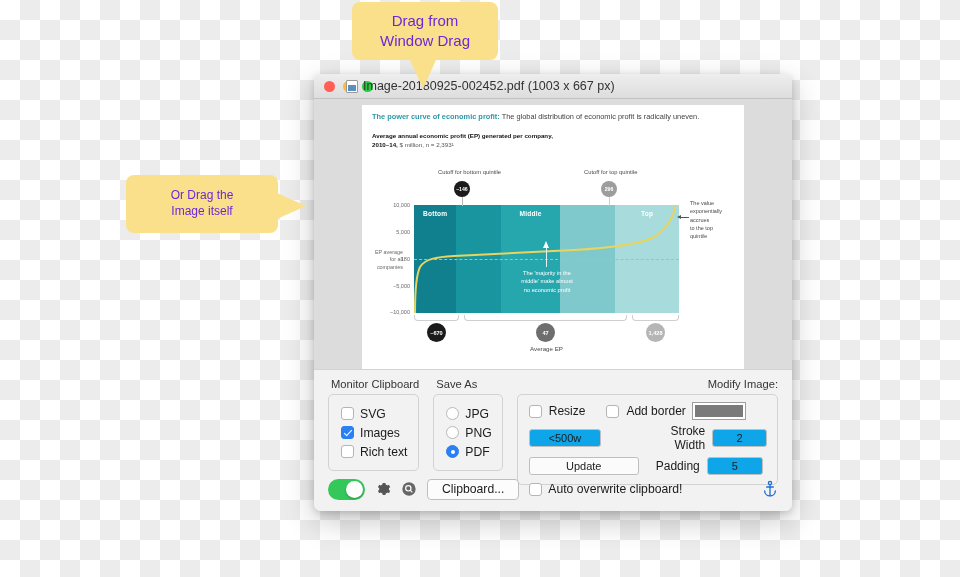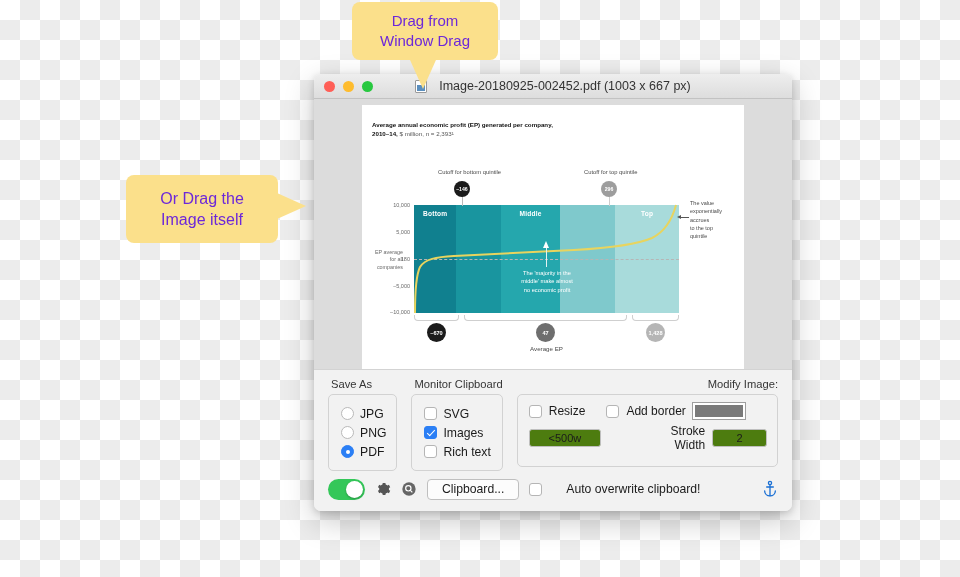--- a/index.html
+++ b/index.html
@@ -36,22 +36,22 @@
     display: flex; align-items: center;
     position: relative;
   }
   .traffic { display: flex; gap: 8px; padding-left: 10px; }
   .tl { width: 11px; height: 11px; border-radius: 50%; }
   .tl-close { background: #ff5f57; }
   .tl-min { background: #febc2e; }
   .tl-max { background: #28c840; }
   #title-wrap {
     position: absolute; left: 0; right: 0; top: 0; bottom: 0;
-    display: flex; align-items: center; justify-content: center;
-    gap: 12px; pointer-events: none;
+    display: flex; align-items: center; 
+    gap: 5px; pointer-events: none; padding-left: 32px;
   }
   #doc-icon {
     width: 12px; height: 13px;
     background: #ffffff;
     border: 1px solid #9a9a9a;
     border-radius: 1px;
     position: relative;
     flex: none;
   }
   #doc-icon::after {
@@ -235,21 +235,21 @@
   .rb.on::after {
     content: ""; position: absolute; left: 3.5px; top: 3.5px;
     width: 4px; height: 4px; border-radius: 50%; background: #ffffff;
   }
   .ctl-label { font-size: 12.2px; color: #1b1b1b; }
 
   
   #modify-box { padding: 8px 10px 9px 11px; }
   .mi-row { display: flex; align-items: center; gap: 7px; margin-bottom: 5px; }
   .field {
-    border: 1px solid #bfbfbf; border-radius: 3px; background: #4d7c0f;
+    border: 1px solid #bfbfbf; border-radius: 3px; background: #0ea5e9;
     height: 18px; display: flex; align-items: center; justify-content: center;
     font-size: 11px; color: #1b1b1b;
   }
   #resize-field { width: 74px; }
   #update-btn { width: 110px; background: #fbfbfb; }
   .num-field { width: 56px; }
   .mi-label { font-size: 12px; color: #1b1b1b; }
   #color-swatch {
     width: 52px; height: 16px;
     background: #7a7a7a;
@@ -271,21 +271,21 @@
     content: ""; position: absolute; right: 2px; top: 2px;
     width: 17px; height: 17px; border-radius: 50%; background: #ffffff;
     box-shadow: 0 1px 2px rgba(0,0,0,.28);
   }
   .gicon { width: 16px; height: 16px; flex: none; }
   #location-btn {
     border: 1px solid #bfbfbf; border-radius: 4px; background: #fcfcfc;
     height: 21px; padding: 0 14px; display: flex; align-items: center;
     font-size: 12.2px; color: #1b1b1b;
   }
-  #auto-row { display: flex; align-items: center; gap: 24px; }
+  #auto-row { display: flex; align-items: center; gap: 6px; }
   #anchor-icon { margin-left: auto; width: 16px; height: 18px; }
 
   
   .callout {
     position: absolute;
     background: #fbe08b;
     border-radius: 8px;
     text-align: center;
     color: #6d28d9;
     line-height: 1.32;
@@ -296,21 +296,21 @@
   }
   #callout-title-tail {
     position: absolute; left: 406px; top: 51px;
     width: 0; height: 0;
     border-left: 17px solid transparent;
     border-right: 17px solid transparent;
     border-top: 38px solid #fbe08b;
   }
   #callout-image {
     left: 126px; top: 175px; width: 152px; padding: 13px 6px;
-    font-size: 16px;
+    font-size: 12px;
   }
   #callout-image-tail {
     position: absolute; left: 277px; top: 193px;
     width: 0; height: 0;
     border-top: 13px solid transparent;
     border-bottom: 13px solid transparent;
     border-left: 29px solid #fbe08b;
   }
 </style>
 </head>
@@ -326,20 +326,23 @@
     </div>
     <div id="title-wrap">
       <div id="doc-icon"></div>
       <div id="window-title">Image-20180925-002452.pdf (1003 x 667 px)</div>
     </div>
   </div>
 
   <div id="doc-area">
     <div id="doc-page">
 
+      <div class="fig-head">
+        <span class="hl">The power curve of economic profit:</span><span> The global distribution of economic profit is radically uneven.</span>
+      </div>
 
       <div class="fig-sub">
         <b>Average annual economic profit (EP) generated per company,</b><br>
         <b>2010–14,</b><span class="lite"> $ million, n = 2,393¹</span>
       </div>
 
       <div id="chart">
 
         <div class="cutoff-label" id="cutoff-bottom-label">Cutoff for bottom quintile</div>
         <div class="cutoff-label" id="cutoff-top-label">Cutoff for top quintile</div>
@@ -393,69 +396,74 @@
 
         <div id="avg-ep-label">Average EP</div>
       </div>
     </div>
   </div>
 
   <div id="controls">
     <div id="groups-row">
 
       <div class="group">
+        <div class="group-title">Monitor Clipboard</div>
+        <div class="group-box">
+          <div class="row">
+            <span class="cb"></span>
+            <span class="ctl-label">SVG</span>
+          </div>
+          <div class="row">
+            <span class="cb on"></span>
+            <span class="ctl-label">Images</span>
+          </div>
+          <div class="row">
+            <span class="cb"></span>
+            <span class="ctl-label">Rich text</span>
+          </div>
+        </div>
+      </div>
+
+      <div class="group">
         <div class="group-title">Save As</div>
         <div class="group-box">
           <div class="row">
             <span class="rb"></span>
             <span class="ctl-label">JPG</span>
           </div>
           <div class="row">
             <span class="rb"></span>
             <span class="ctl-label">PNG</span>
           </div>
           <div class="row">
             <span class="rb on"></span>
             <span class="ctl-label">PDF</span>
-          </div>
-        </div>
-      </div>
-
-      <div class="group">
-        <div class="group-title">Monitor Clipboard</div>
-        <div class="group-box">
-          <div class="row">
-            <span class="cb"></span>
-            <span class="ctl-label">SVG</span>
-          </div>
-          <div class="row">
-            <span class="cb on"></span>
-            <span class="ctl-label">Images</span>
-          </div>
-          <div class="row">
-            <span class="cb"></span>
-            <span class="ctl-label">Rich text</span>
           </div>
         </div>
       </div>
 
       <div class="group" style="flex:1;text-align:right;">
         <div class="group-title">Modify Image:</div>
         <div class="group-box" id="modify-box">
           <div class="mi-row">
             <span class="cb"></span>
             <span class="mi-label">Resize</span>
             <span class="cb" style="margin-left:14px;"></span>
             <span class="mi-label">Add border</span>
             <span id="color-swatch"></span>
           </div>
           <div class="mi-row">
             <span class="field" id="resize-field">&lt;500w</span>
             <span class="mi-label" style="margin-left:30px;">Stroke Width</span>
             <span class="field num-field">2</span>
+          </div>
+          <div class="mi-row" style="margin-bottom:0;">
+            <span class="field" id="update-btn">Update</span>
+            <span class="mi-label" style="margin-left:10px;">Padding</span>
+            <span class="field num-field">5</span>
           </div>
         </div>
       </div>
     </div>
 
     <div id="bottom-bar">
       <div id="power-toggle"></div>
 
       <svg class="gicon" viewBox="0 0 24 24">
         <path fill="#555" d="M12 8.2a3.8 3.8 0 100 7.6 3.8 3.8 0 000-7.6zm0 5.6a1.8 1.8 0 110-3.6 1.8 1.8 0 010 3.6z"></path>

